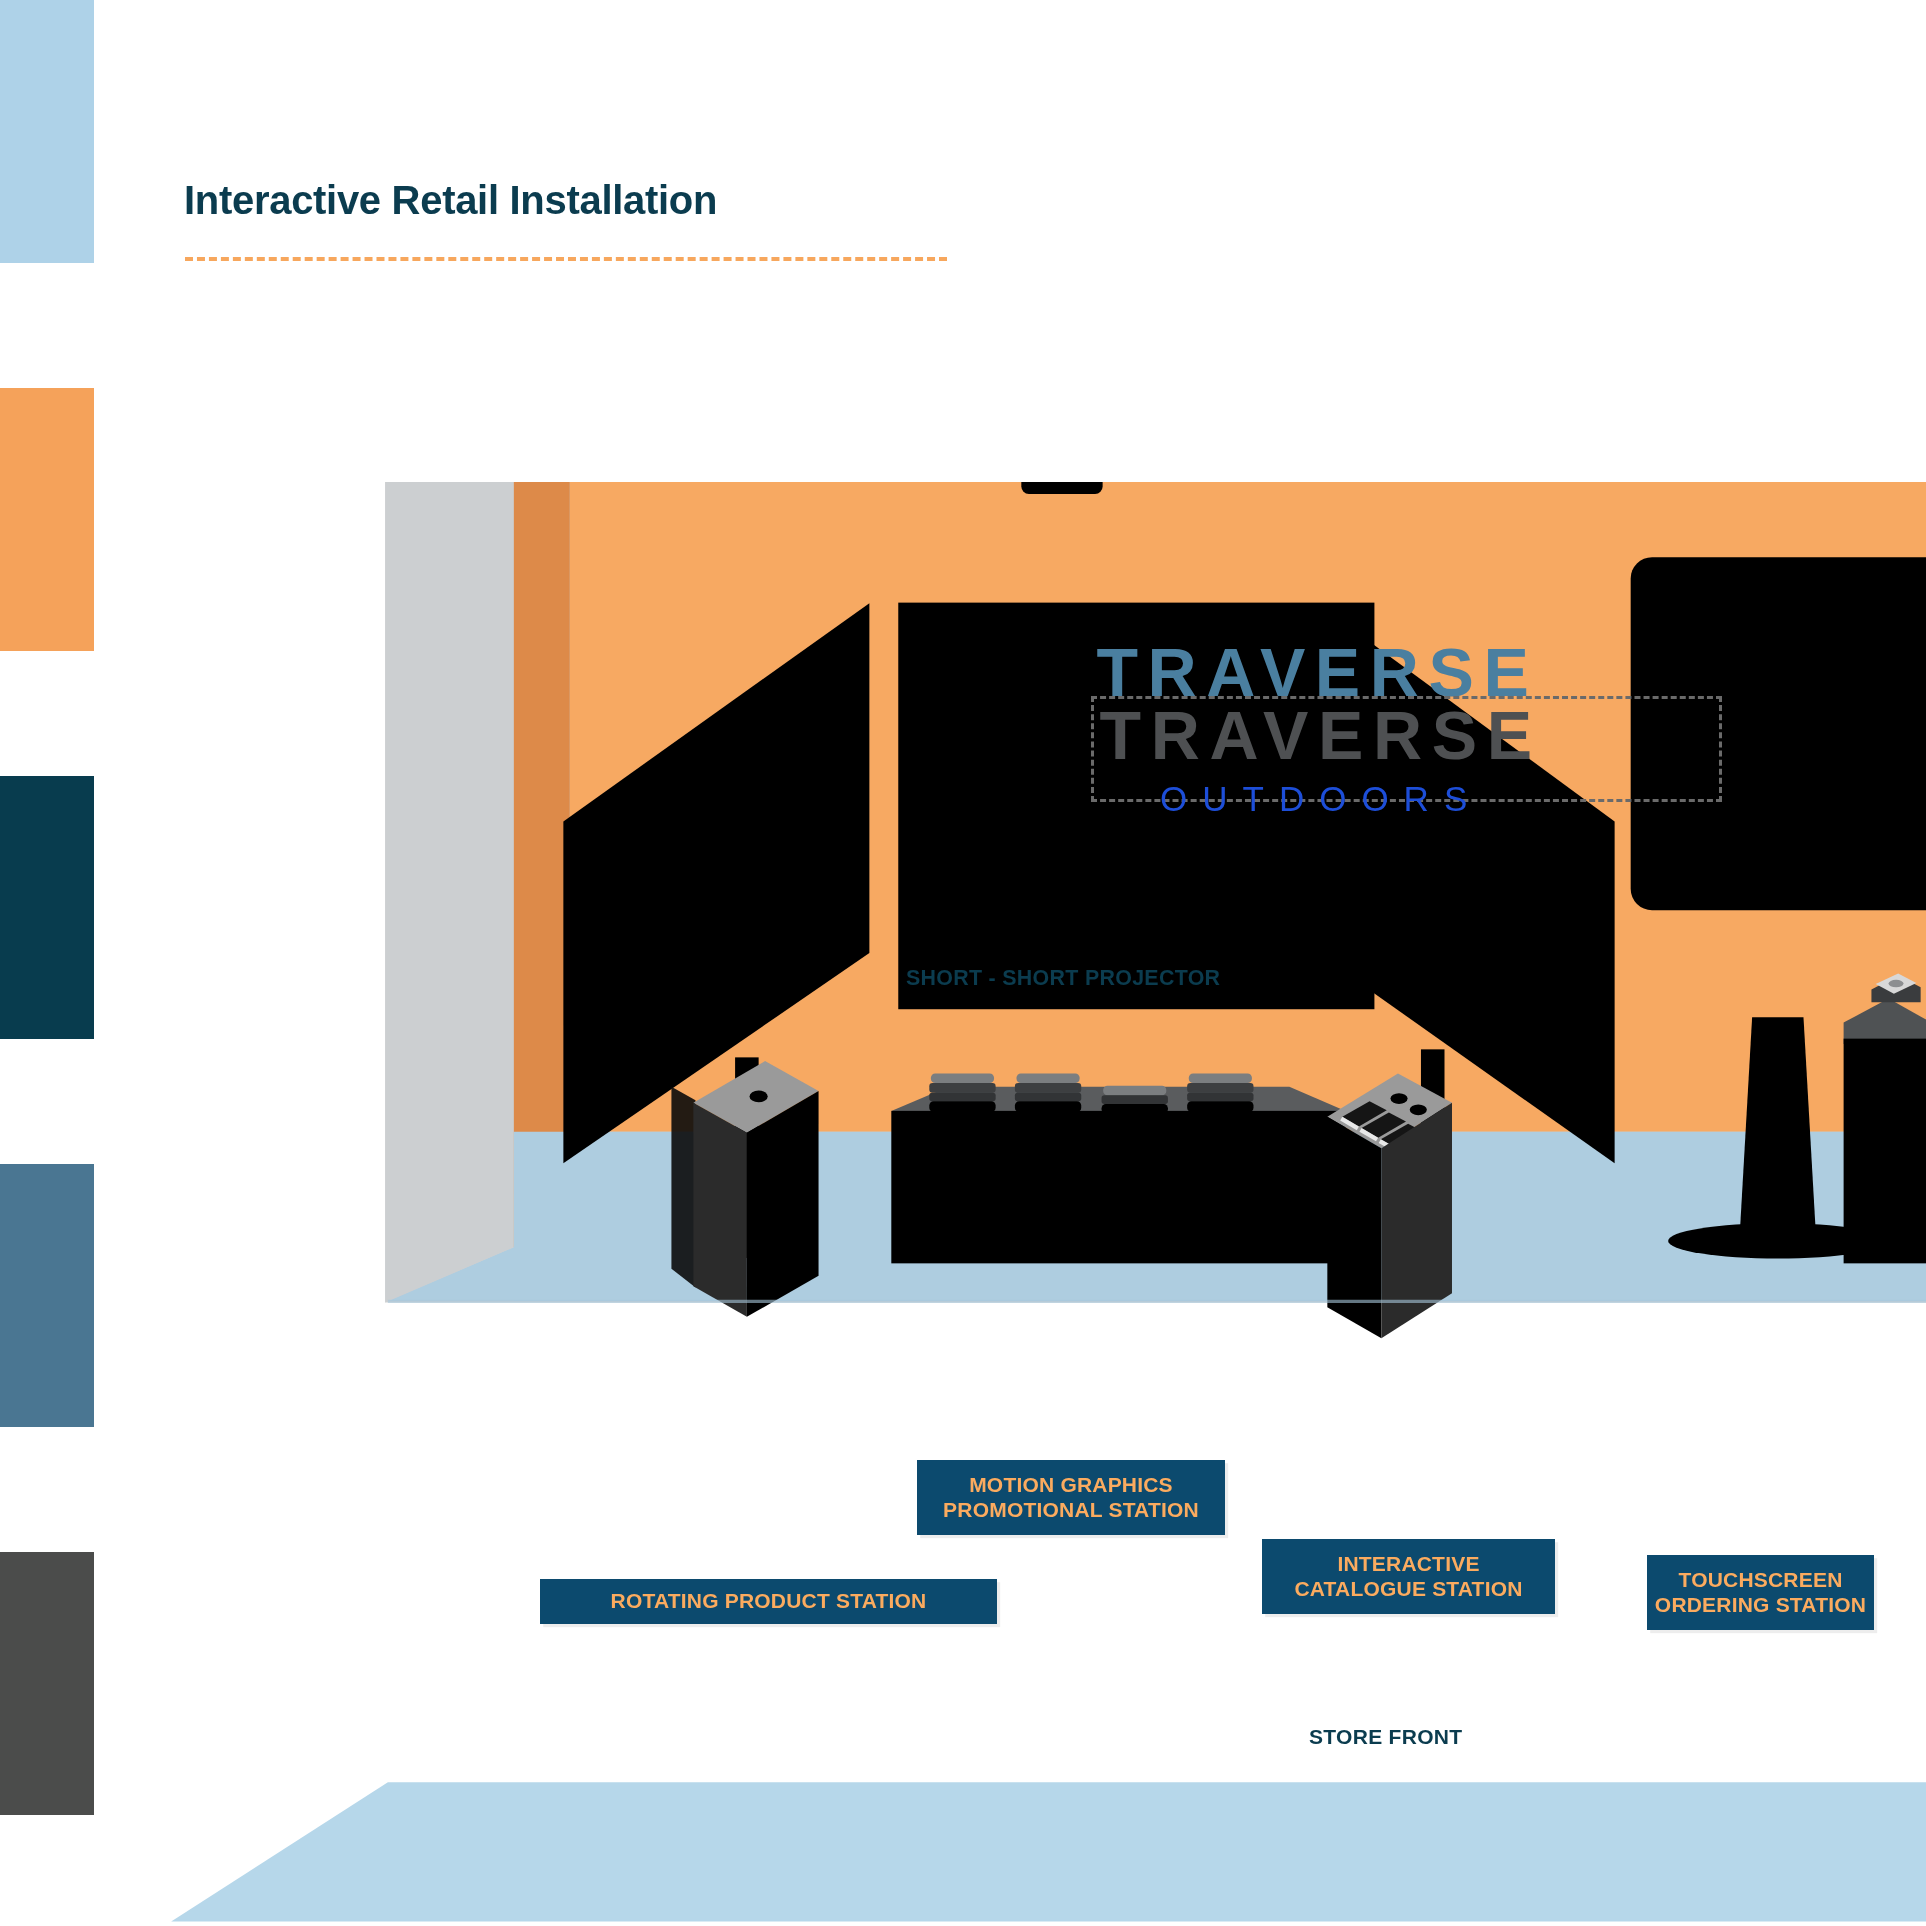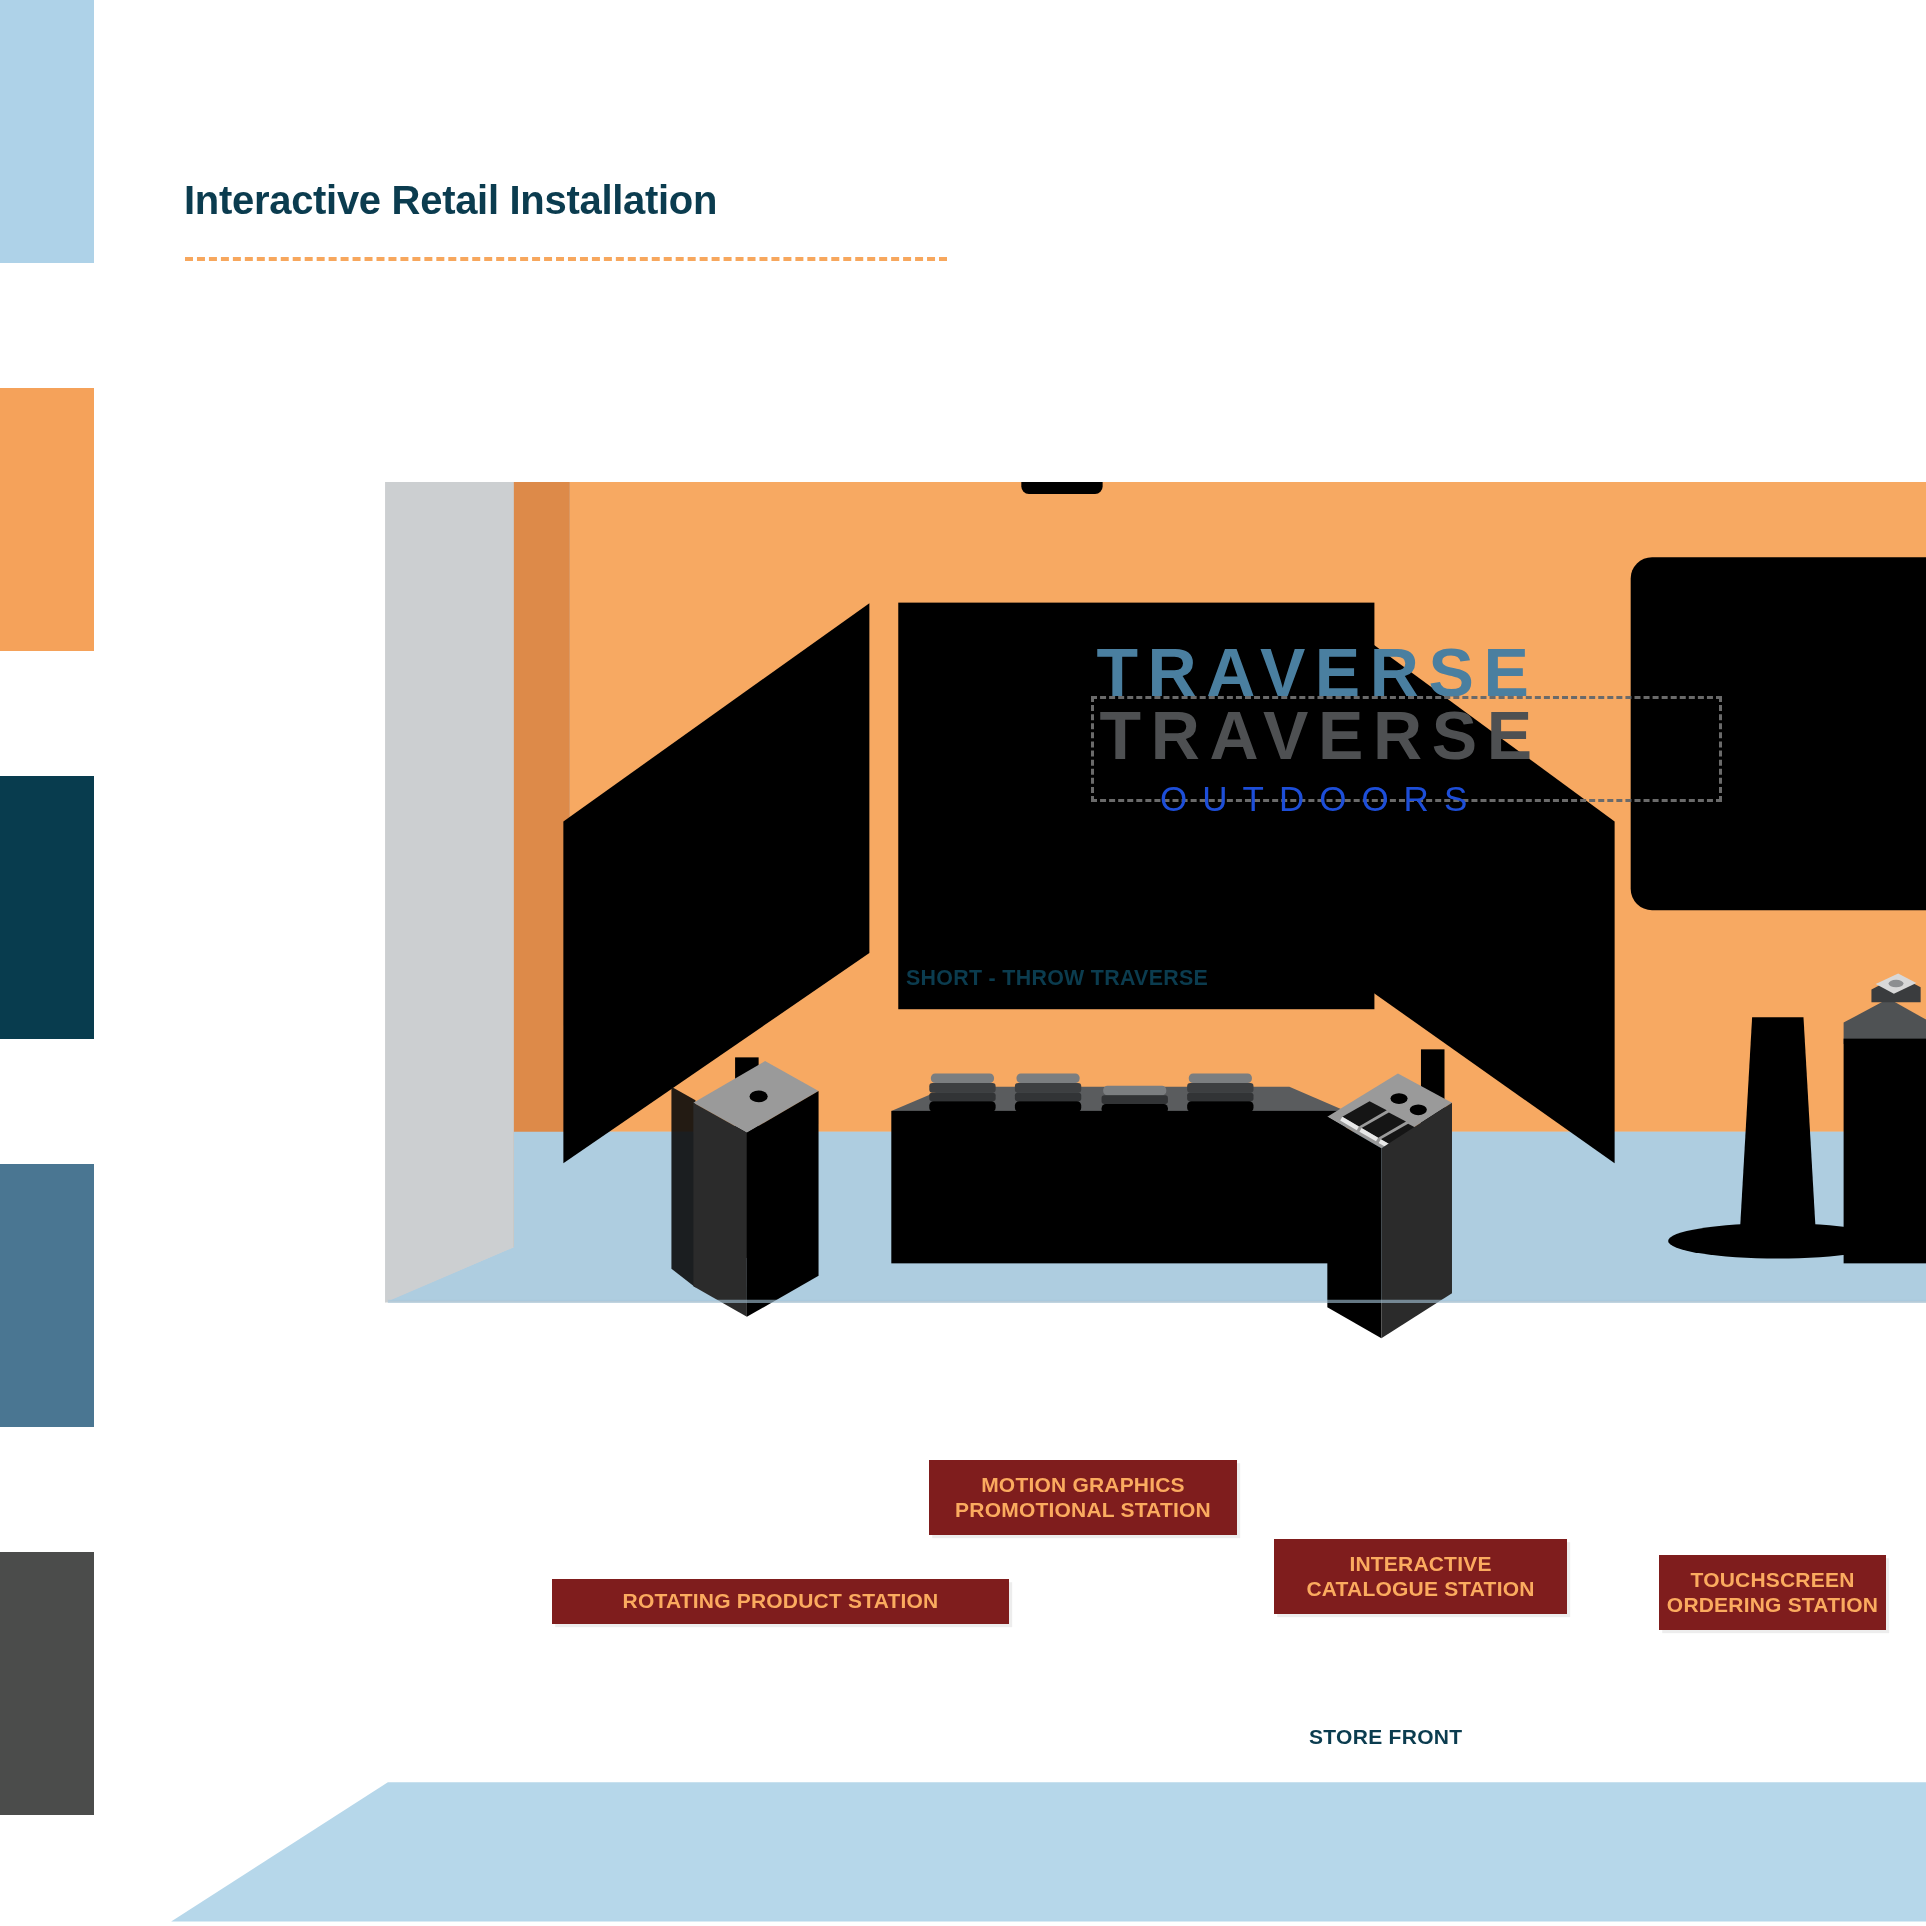--- a/index.html
+++ b/index.html
@@ -34,24 +34,24 @@
       letter-spacing:9.6px;color:#4e5052;line-height:1;white-space:nowrap;}
   .logo-sub{position:absolute;left:59px;top:143px;font-size:35px;
       letter-spacing:15px;color:#1d4ed8;line-height:1;white-space:nowrap;margin-left:10px;}
 
   
   .scene-txt{position:absolute;color:#0b3c4f;font-weight:bold;white-space:nowrap;}
   #projector-label{left:906px;top:966px;font-size:21.4px;letter-spacing:0.3px;}
   #storefront-label{left:1309px;top:1725px;font-size:21px;letter-spacing:0.3px;}
 
   
-  .callout{position:absolute;background:#7f1d1d;color:#fbab5f;font-weight:bold;
+  .callout{position:absolute;background:#0c4a6e;color:#fbab5f;font-weight:bold;
       font-size:21px;line-height:1.18;text-align:center;letter-spacing:0.2px;
       display:flex;flex-direction:column;align-items:center;justify-content:center;
-      box-shadow:3.2px 3.2px 0 rgba(0,0,0,.07);margin-left:12px;}
+      box-shadow:3.2px 3.2px 0 rgba(0,0,0,.07);}
   #co-rotating  {left:540px;top:1579px;width:457px;height:45px;}
   #co-motion    {left:917px;top:1460px;width:308px;height:75px;}
   #co-catalogue {left:1262px;top:1539px;width:293px;height:75px;}
   #co-touch     {left:1647px;top:1555px;width:227px;height:75px;}
 </style>
 </head>
 <body>
 
 <div class="swatch sw0" style="background:#aed2e8"></div>
 <div class="swatch sw1" style="background:#f5a25a"></div>
@@ -186,21 +186,21 @@
 </svg>
 </div>
 
 <div id="logo">
   <div class="logo-top">TRAVERSE</div>
   <div class="logo-box"></div>
   <div class="logo-main">TRAVERSE</div>
   <div class="logo-sub">OUTDOORS</div>
 </div>
 
-<div class="scene-txt" id="projector-label">SHORT - THROW TRAVERSE</div>
+<div class="scene-txt" id="projector-label">SHORT - SHORT PROJECTOR</div>
 <div class="scene-txt" id="storefront-label">STORE FRONT</div>
 
 <div class="callout" id="co-rotating">
   <span>ROTATING PRODUCT STATION</span>
 </div>
 <div class="callout" id="co-motion">
   <span>MOTION GRAPHICS</span>
   <span>PROMOTIONAL STATION</span>
 </div>
 <div class="callout" id="co-catalogue">

